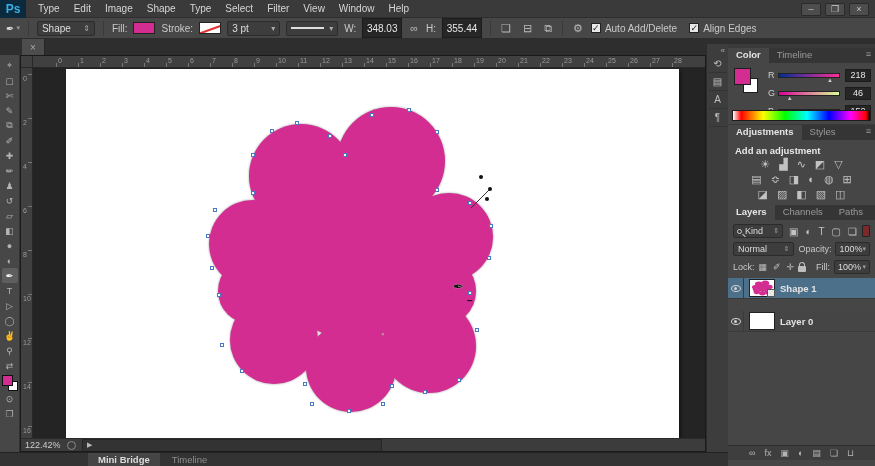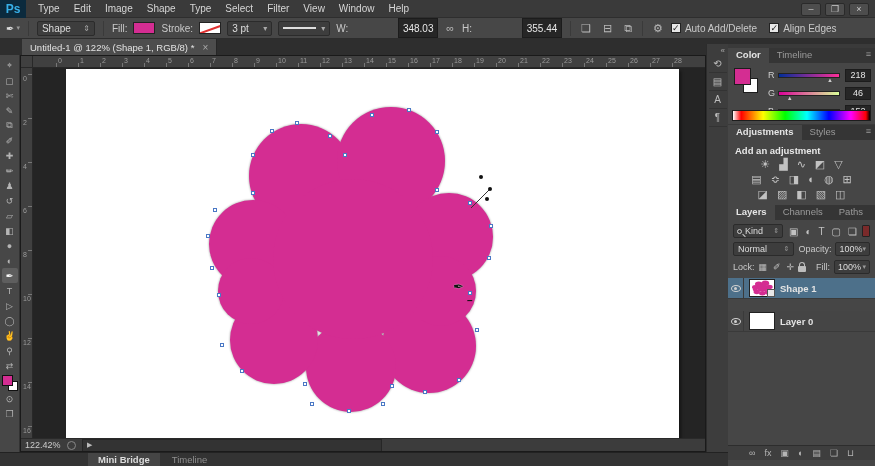--- a/index.html
+++ b/index.html
@@ -18,21 +18,21 @@
   
   .optionsbar { left:0; top:18px; width:875px; height:21px; background:#474747; border-bottom:1px solid #2d2d2d; display:flex; align-items:center; gap:6px; padding:0 6px; }
   .sep { width:1px; height:15px; background:#3a3a3a; margin:0 2px; }
   .tool-preset { display:flex; align-items:center; gap:2px; color:#ddd; }
   .dd { background:#3d3d3d; border:1px solid #2b2b2b; border-radius:2px; height:15px; display:flex; align-items:center; gap:5px; padding:0 4px; color:#ddd; }
   .dd .spin { font-size:8px; color:#aaa; }
   .lbl { color:#c9c9c9; }
   .swatch { width:22px; height:12px; border:1px solid #222; background:#d42d92; }
   .swatch.none { background:#fff; position:relative; overflow:hidden; }
   .swatch.none:after { content:''; position:absolute; left:-4px; top:5px; width:32px; height:2px; background:#e03131; transform:rotate(-20deg); }
-  .numfield { background:#262626; border:1px solid #1c1c1c; height:14px; min-width:40px; color:#e8e8e8; display:flex; align-items:center; justify-content:center; padding:9px 3px;margin-left:44px; }
+  .numfield { background:#262626; border:1px solid #1c1c1c; height:14px; min-width:40px; color:#e8e8e8; display:flex; align-items:center; justify-content:center; padding:9px 3px; }
   .iconbtn { color:#b9b9b9; font-size:11px; padding:0 2px; }
   .cbrow { display:flex; align-items:center; gap:4px; }
   .cbx { width:10px; height:10px; background:#e8e8e8; border:1px solid #222; color:#222; font-size:9px; line-height:9px; text-align:center; }
   .linestyle { width:34px; height:0; border-top:2px solid #ddd; }
   .workspace { position:absolute; right:8px; top:21px; }
 
   
   .tabrow { left:0; top:39px; width:875px; height:16px; background:#2e2e2e; }
   .doctab { position:absolute; left:22px; top:0; height:16px; background:#4d4d4d; color:#e3e3e3; display:flex; align-items:center; gap:8px; padding:0 8px; font-size:9.5px; border-right:1px solid #262626; }
   .doctab .close { color:#aaa; font-size:10px; }
@@ -157,21 +157,21 @@
   <div class="sep"></div>
   <div class="dd" style="width:58px">
     <span style="flex:1">Shape</span>
       <span class="spin">⇕</span>
   </div>
   <div class="sep"></div>
   <span class="lbl">Fill:</span>
   <div class="swatch"></div>
   <span class="lbl">Stroke:</span>
   <div class="swatch none"></div>
-  <div class="dd" style="width:45px">
+  <div class="dd" style="width:53px">
     <span style="flex:1">3 pt</span>
       <span class="spin">▾</span>
   </div>
   <div class="dd" style="width:52px">
     <span class="linestyle"></span>
       <span class="spin">▾</span>
   </div>
   <span class="lbl">W:</span>
   <div class="numfield">348.03</div>
   <span class="iconbtn">∞</span>
@@ -196,21 +196,20 @@
       </div>
     </div>
   <div class="dd workspace" style="width:74px">
     <span style="flex:1">Essentials</span>
       <span class="spin">⇕</span>
   </div>
 </div>
 
 <div class="abs tabrow">
   <div class="doctab">
-    <span>Untitled-1 @ 122% (Shape 1, RGB/8) *</span>
     <span class="close">×</span>
   </div>
 </div>
 
 <div class="abs toolbar" id="toolbarEl">
     <div class="tool">⌖</div>
     <div class="tool">▢</div>
     <div class="tool">✄</div>
     <div class="tool">✎</div>
     <div class="tool">⧉</div>

